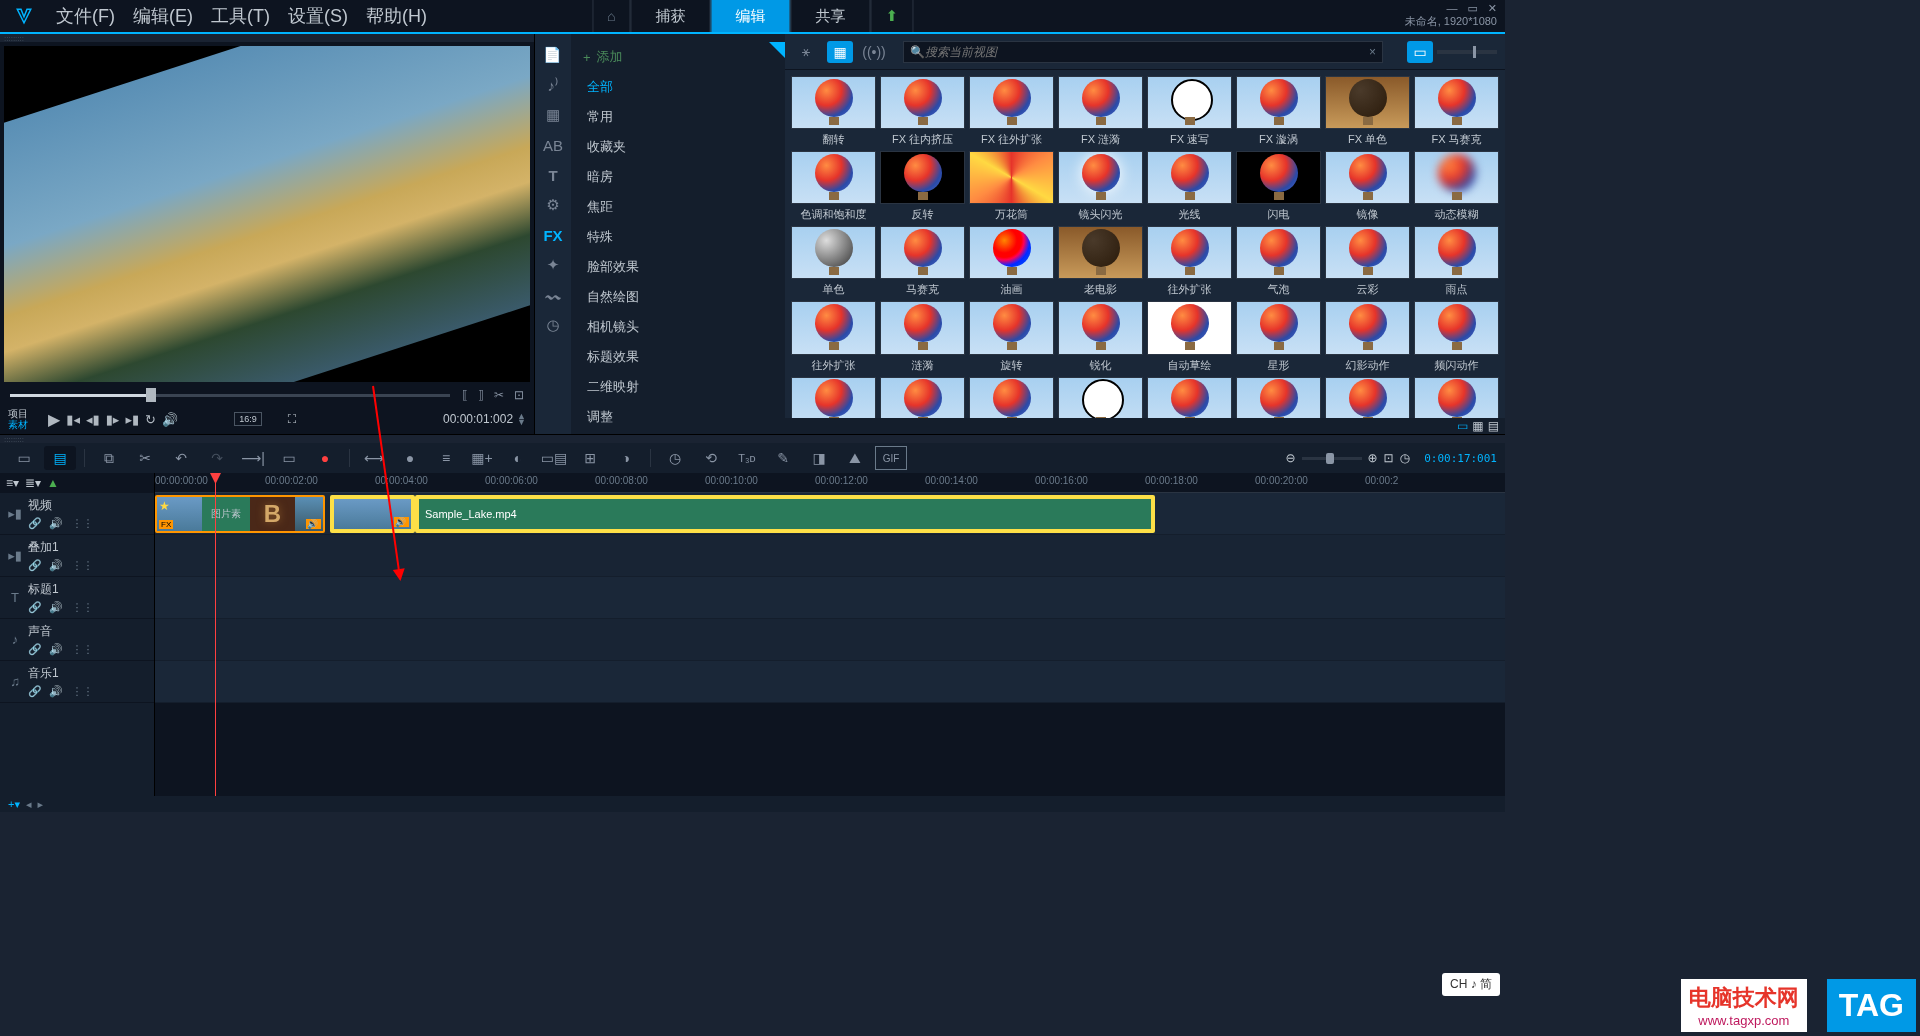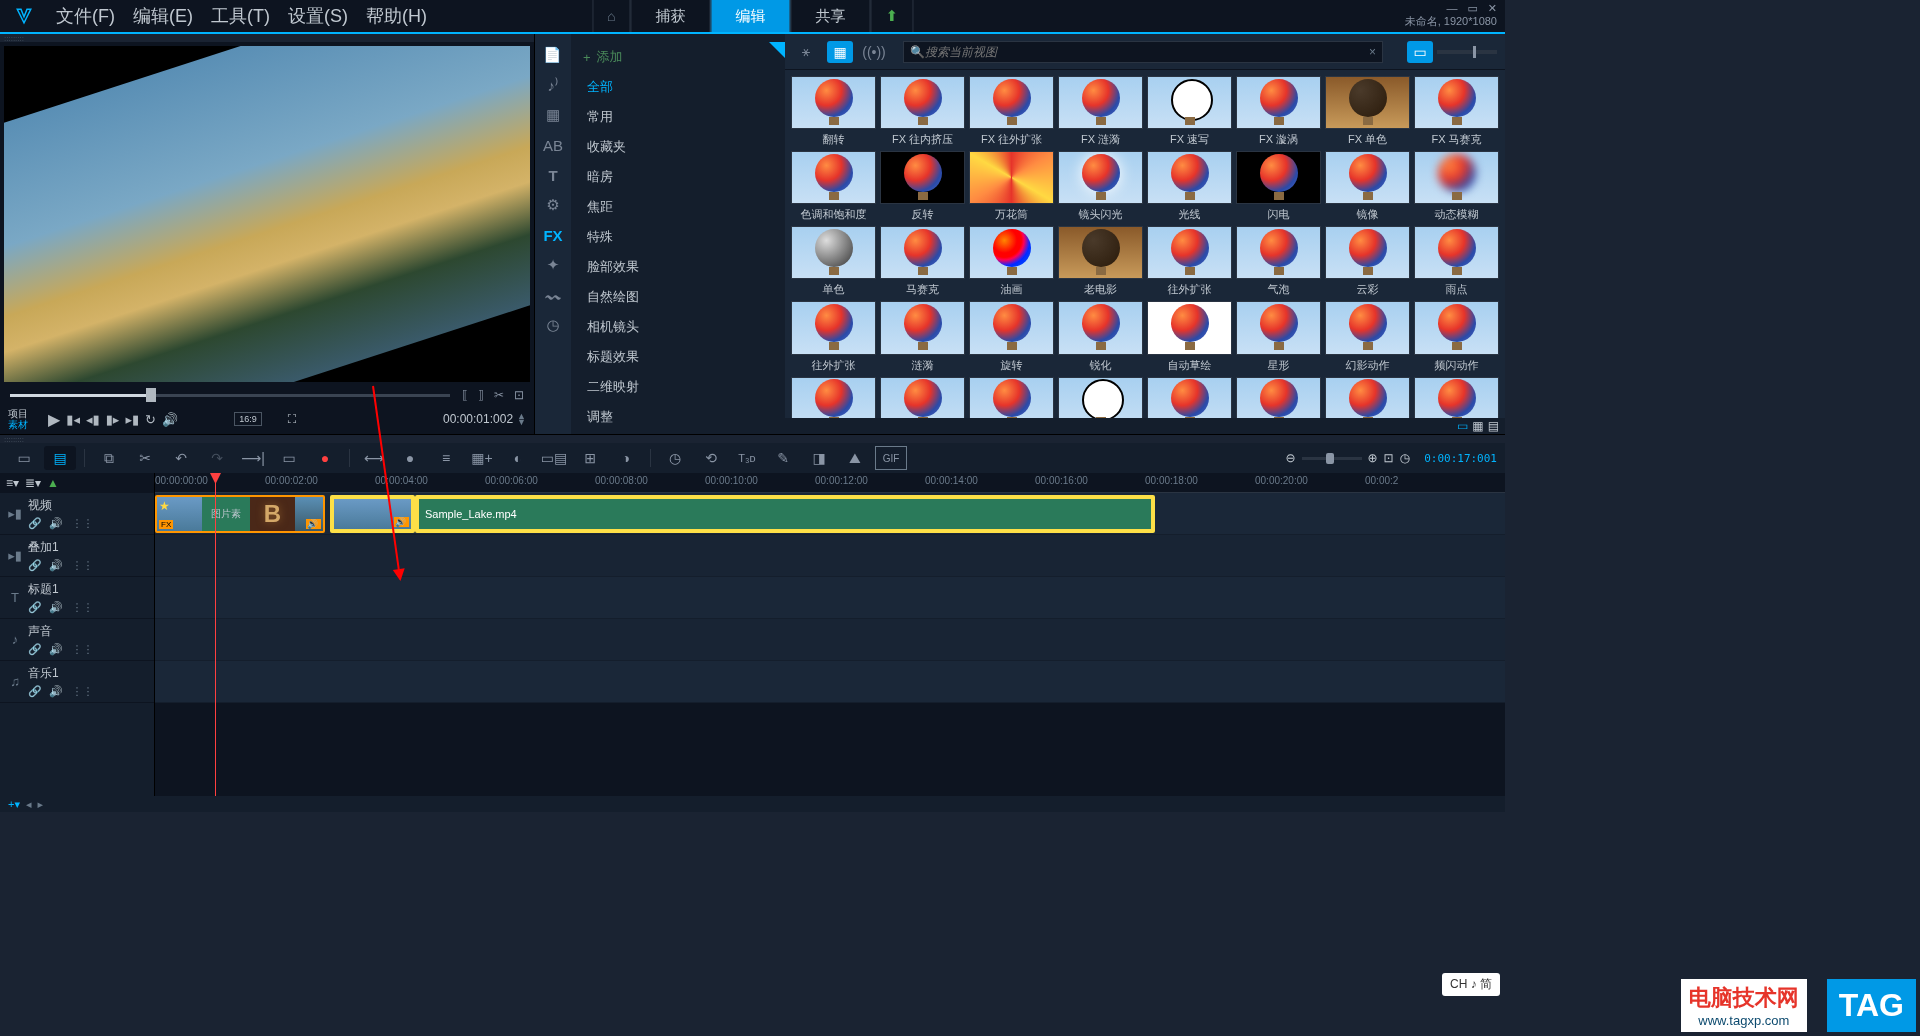--- a/index.html
+++ b/index.html
@@ -131,21 +131,21 @@
 
 .red-arrow { position: absolute; width: 2px; background: #ff0000; transform-origin: top; z-index: 50; }
 .red-arrow::after { content: ''; position: absolute; bottom: -2px; left: -5px; border-left: 6px solid transparent; border-right: 6px solid transparent; border-top: 12px solid #ff0000; }
 
 .timeline-footer { height: 16px; background: #141e2c; display: flex; align-items: center; padding: 0 8px; gap: 6px; color: #6a7a8a; font-size: 11px; }
 
 .ime-badge { position: absolute; bottom: 40px; right: 420px; background: #fff; color: #333; padding: 3px 8px; border-radius: 3px; font-size: 12px; z-index: 100; }
 .watermark { position: absolute; bottom: 4px; right: 4px; display: flex; align-items: center; gap: 20px; z-index: 100; }
 .watermark-text { background: #fff; padding: 4px 8px; text-align: center; }
 .watermark-text .t1 { color: #e6342a; font-size: 22px; font-weight: bold; }
-.watermark-text .t2 { color: #0c4a6e; font-size: 13px; }
+.watermark-text .t2 { color: #be185d; font-size: 13px; }
 .watermark-tag { background: #0099e6; color: #fff; font-size: 32px; font-weight: bold; padding: 8px 12px; }
 </style>
 </head>
 <body>
 
 <div class="app">
 
   <div class="titlebar">
     <div class="logo">
       <svg viewBox="0 0 24 24">

